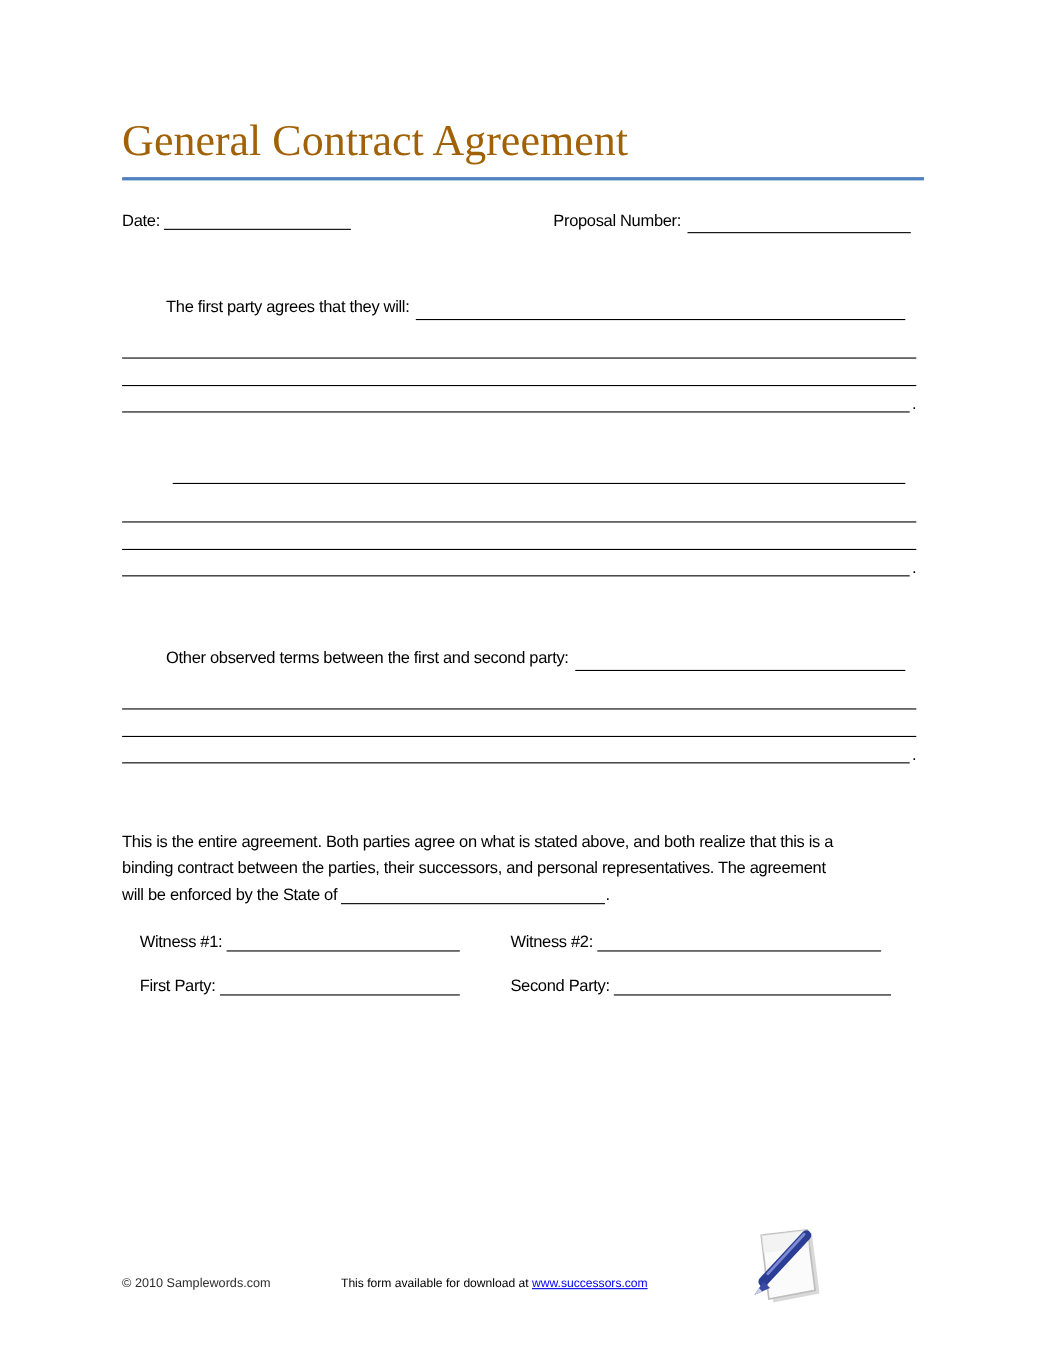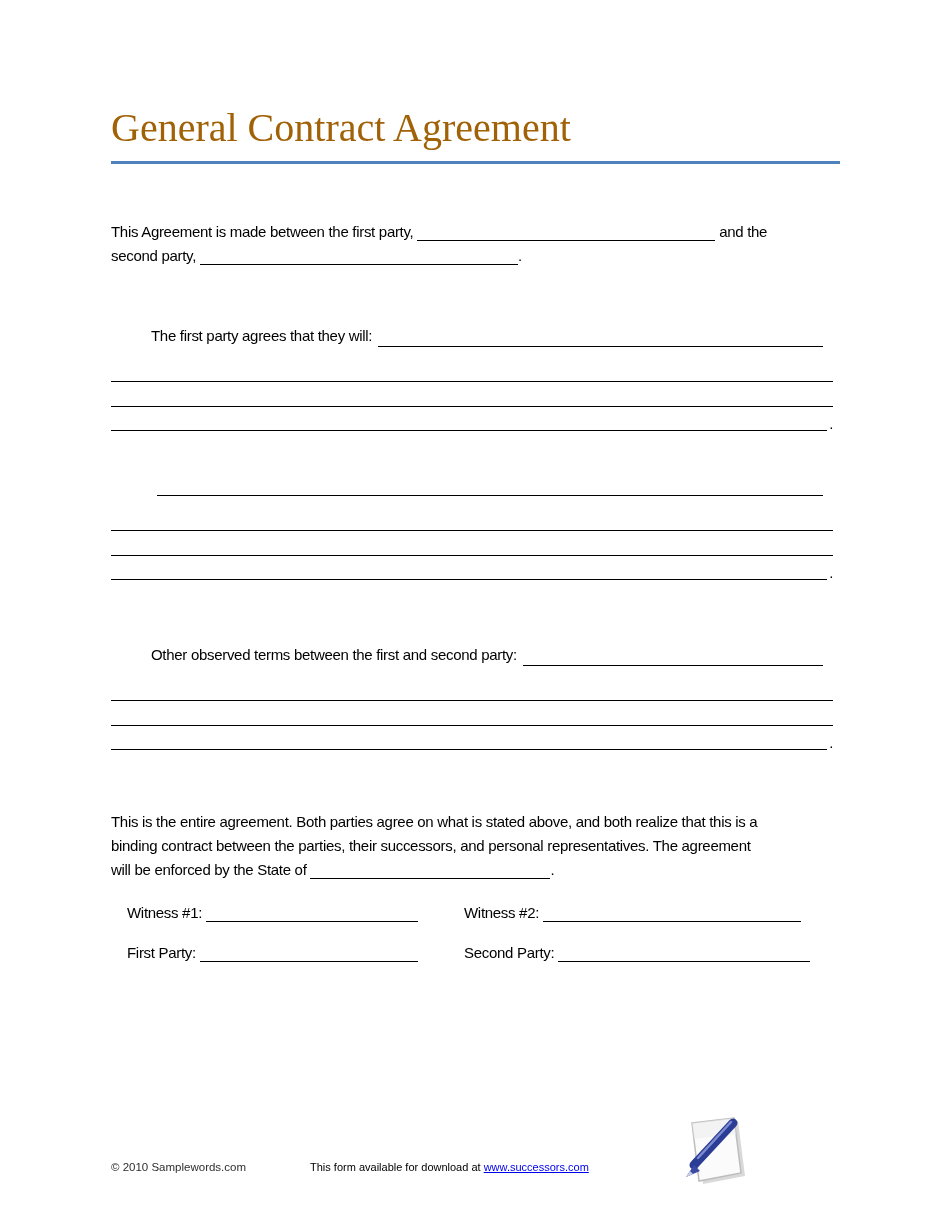--- a/index.html
+++ b/index.html
@@ -70,32 +70,33 @@
 </style>
 </head>
 <body>
 
 <div class="page">
   <div class="content">
 
     <h1 class="title">General Contract Agreement</h1>
     <div class="title-rule"></div>
 
-
-    <div class="para">
-      <div class="line">
-        <span>This Agreement is made between the first party,</span>
-        <span class="blank" style="width:298px"></span>
-        <span>and the</span>
-      </div>
-      <div class="line">
-        <span>second party,</span>
-        <span class="blank" style="width:318px"></span><span>.</span>
-      </div>
-    </div>
+    <div class="row date-row">
+      <div class="date-col1">
+        <span>Date:</span>
+        <span class="blank" style="width:170px"></span>
+      </div>
+      <div class="col2">
+        <div class="grow-field">
+          <span class="lbl">Proposal Number:</span>
+          <span class="grow" style="margin-right:5px"></span>
+        </div>
+      </div>
+    </div>
+
 
     <div class="section">
       <div class="label-row">
         <span class="lbl">The first party agrees that they will:</span>
         <span class="grow"></span>
       </div>
       <div class="lines">
         <div class="blank-line"></div>
         <div class="blank-line"></div>
         <div class="blank-line-last">

